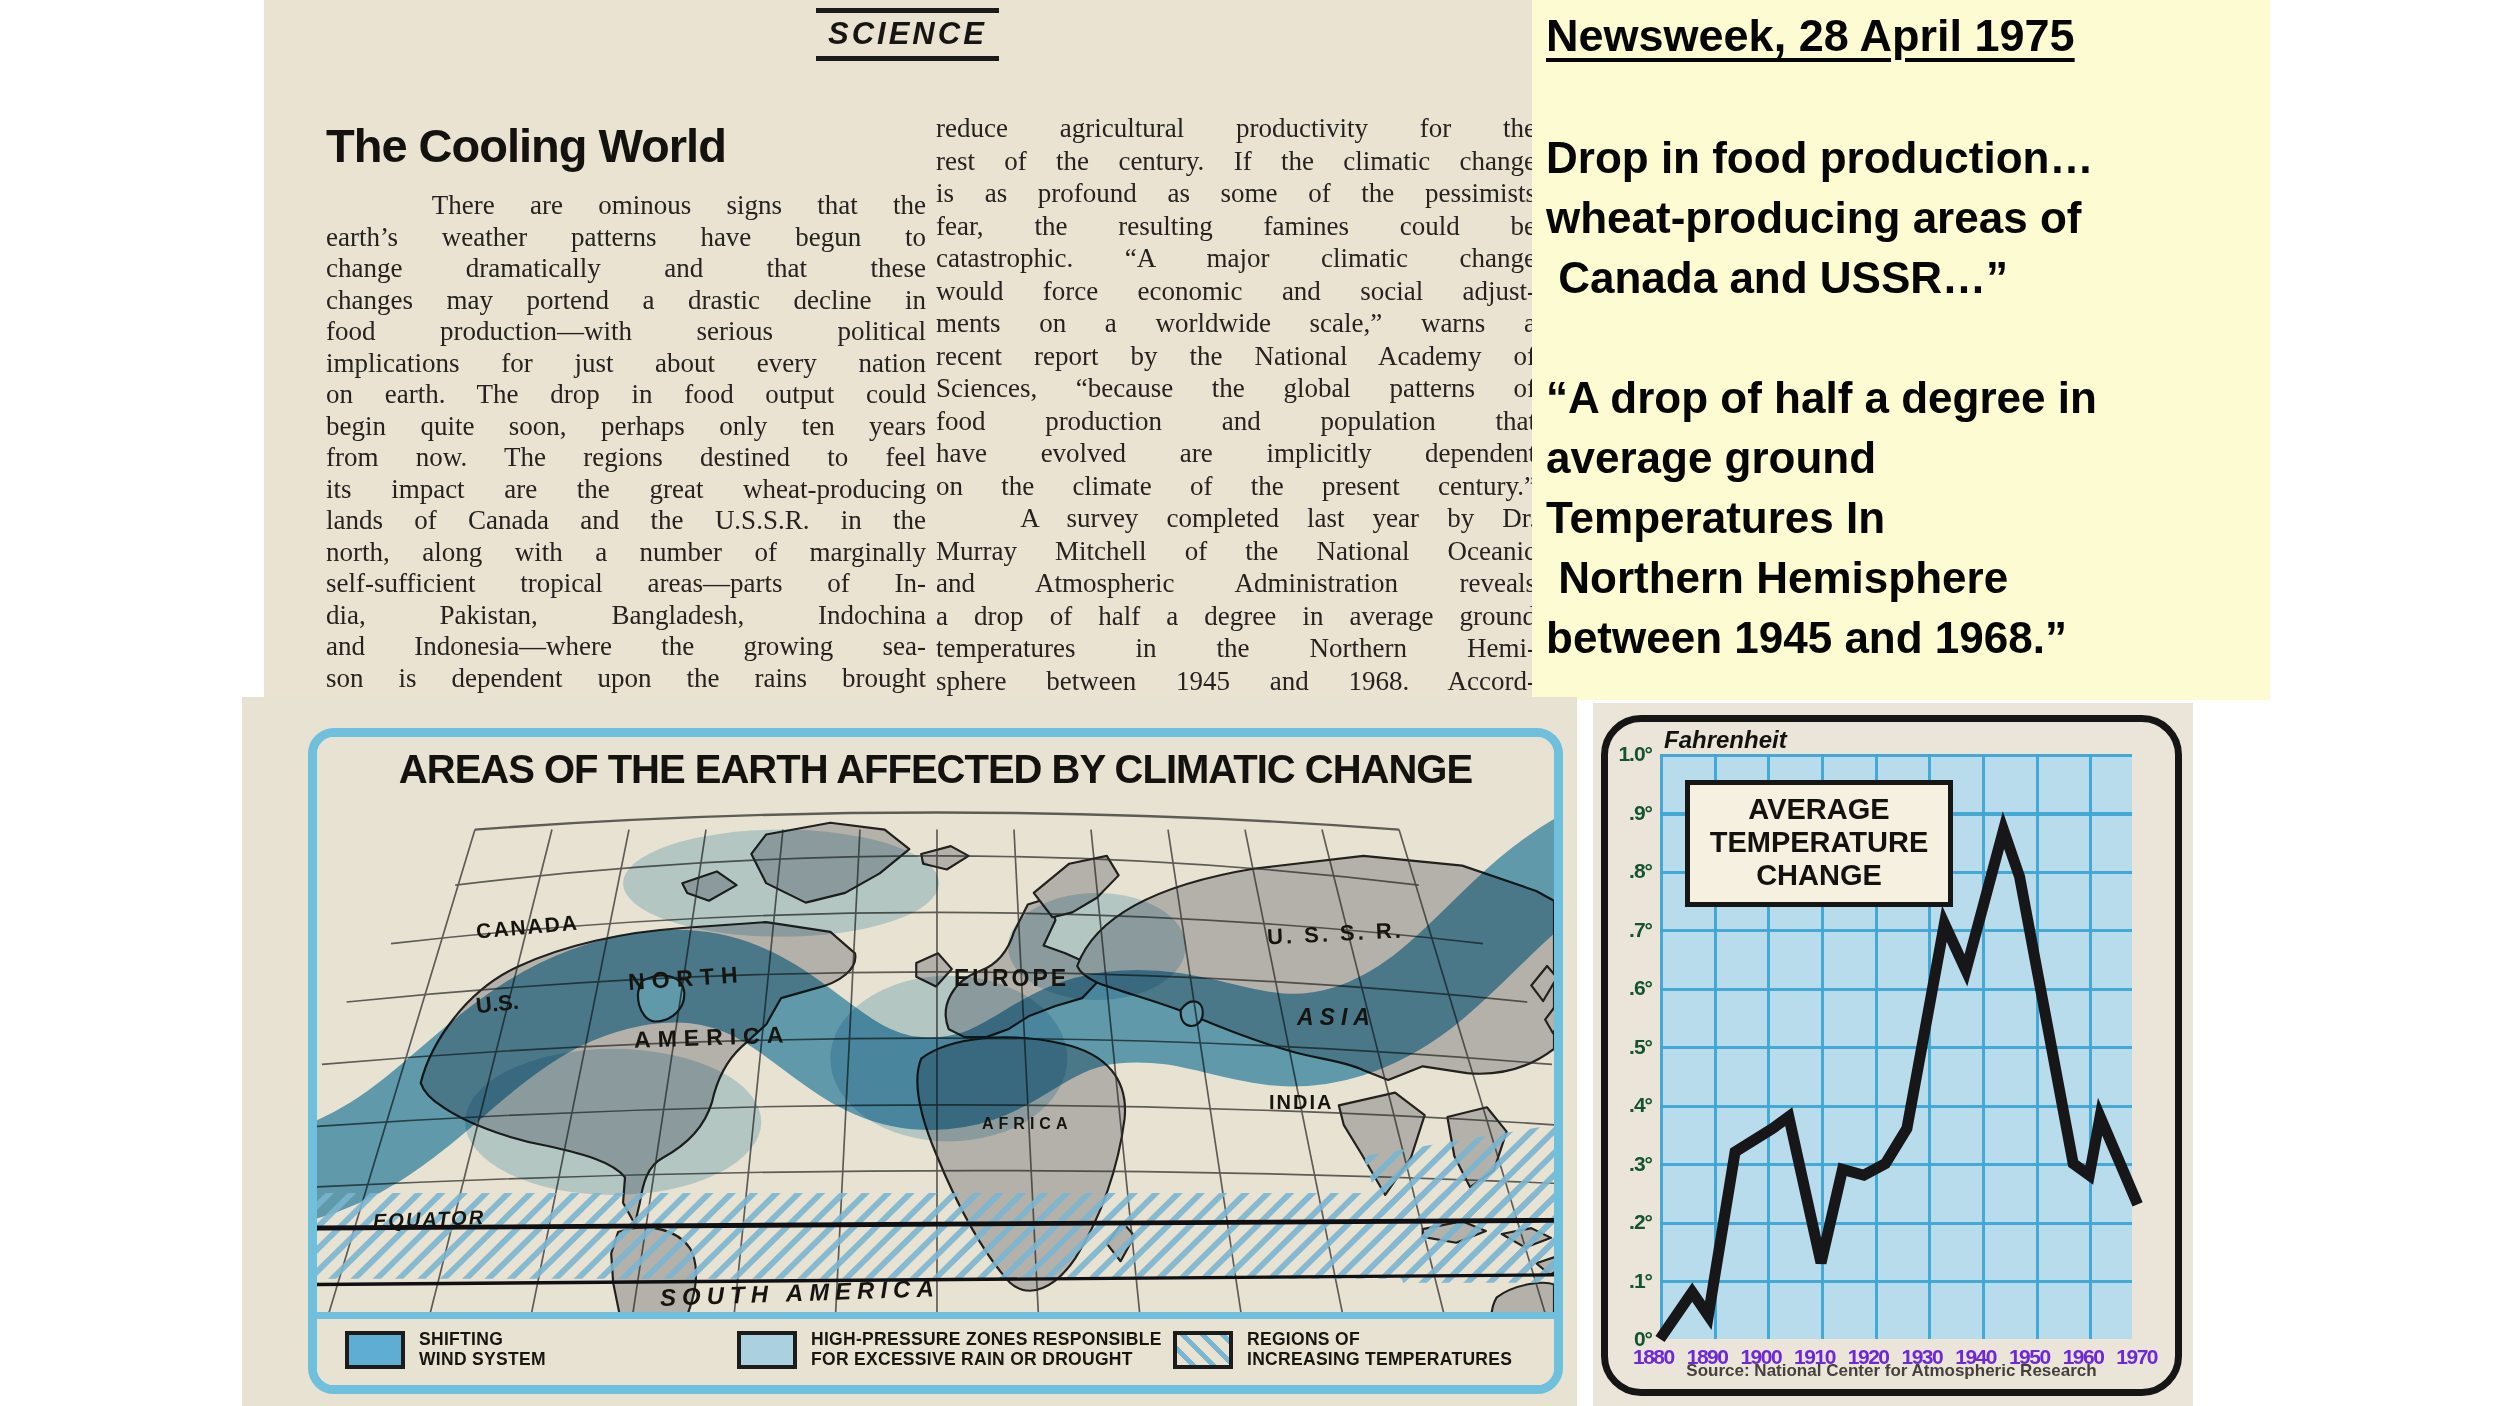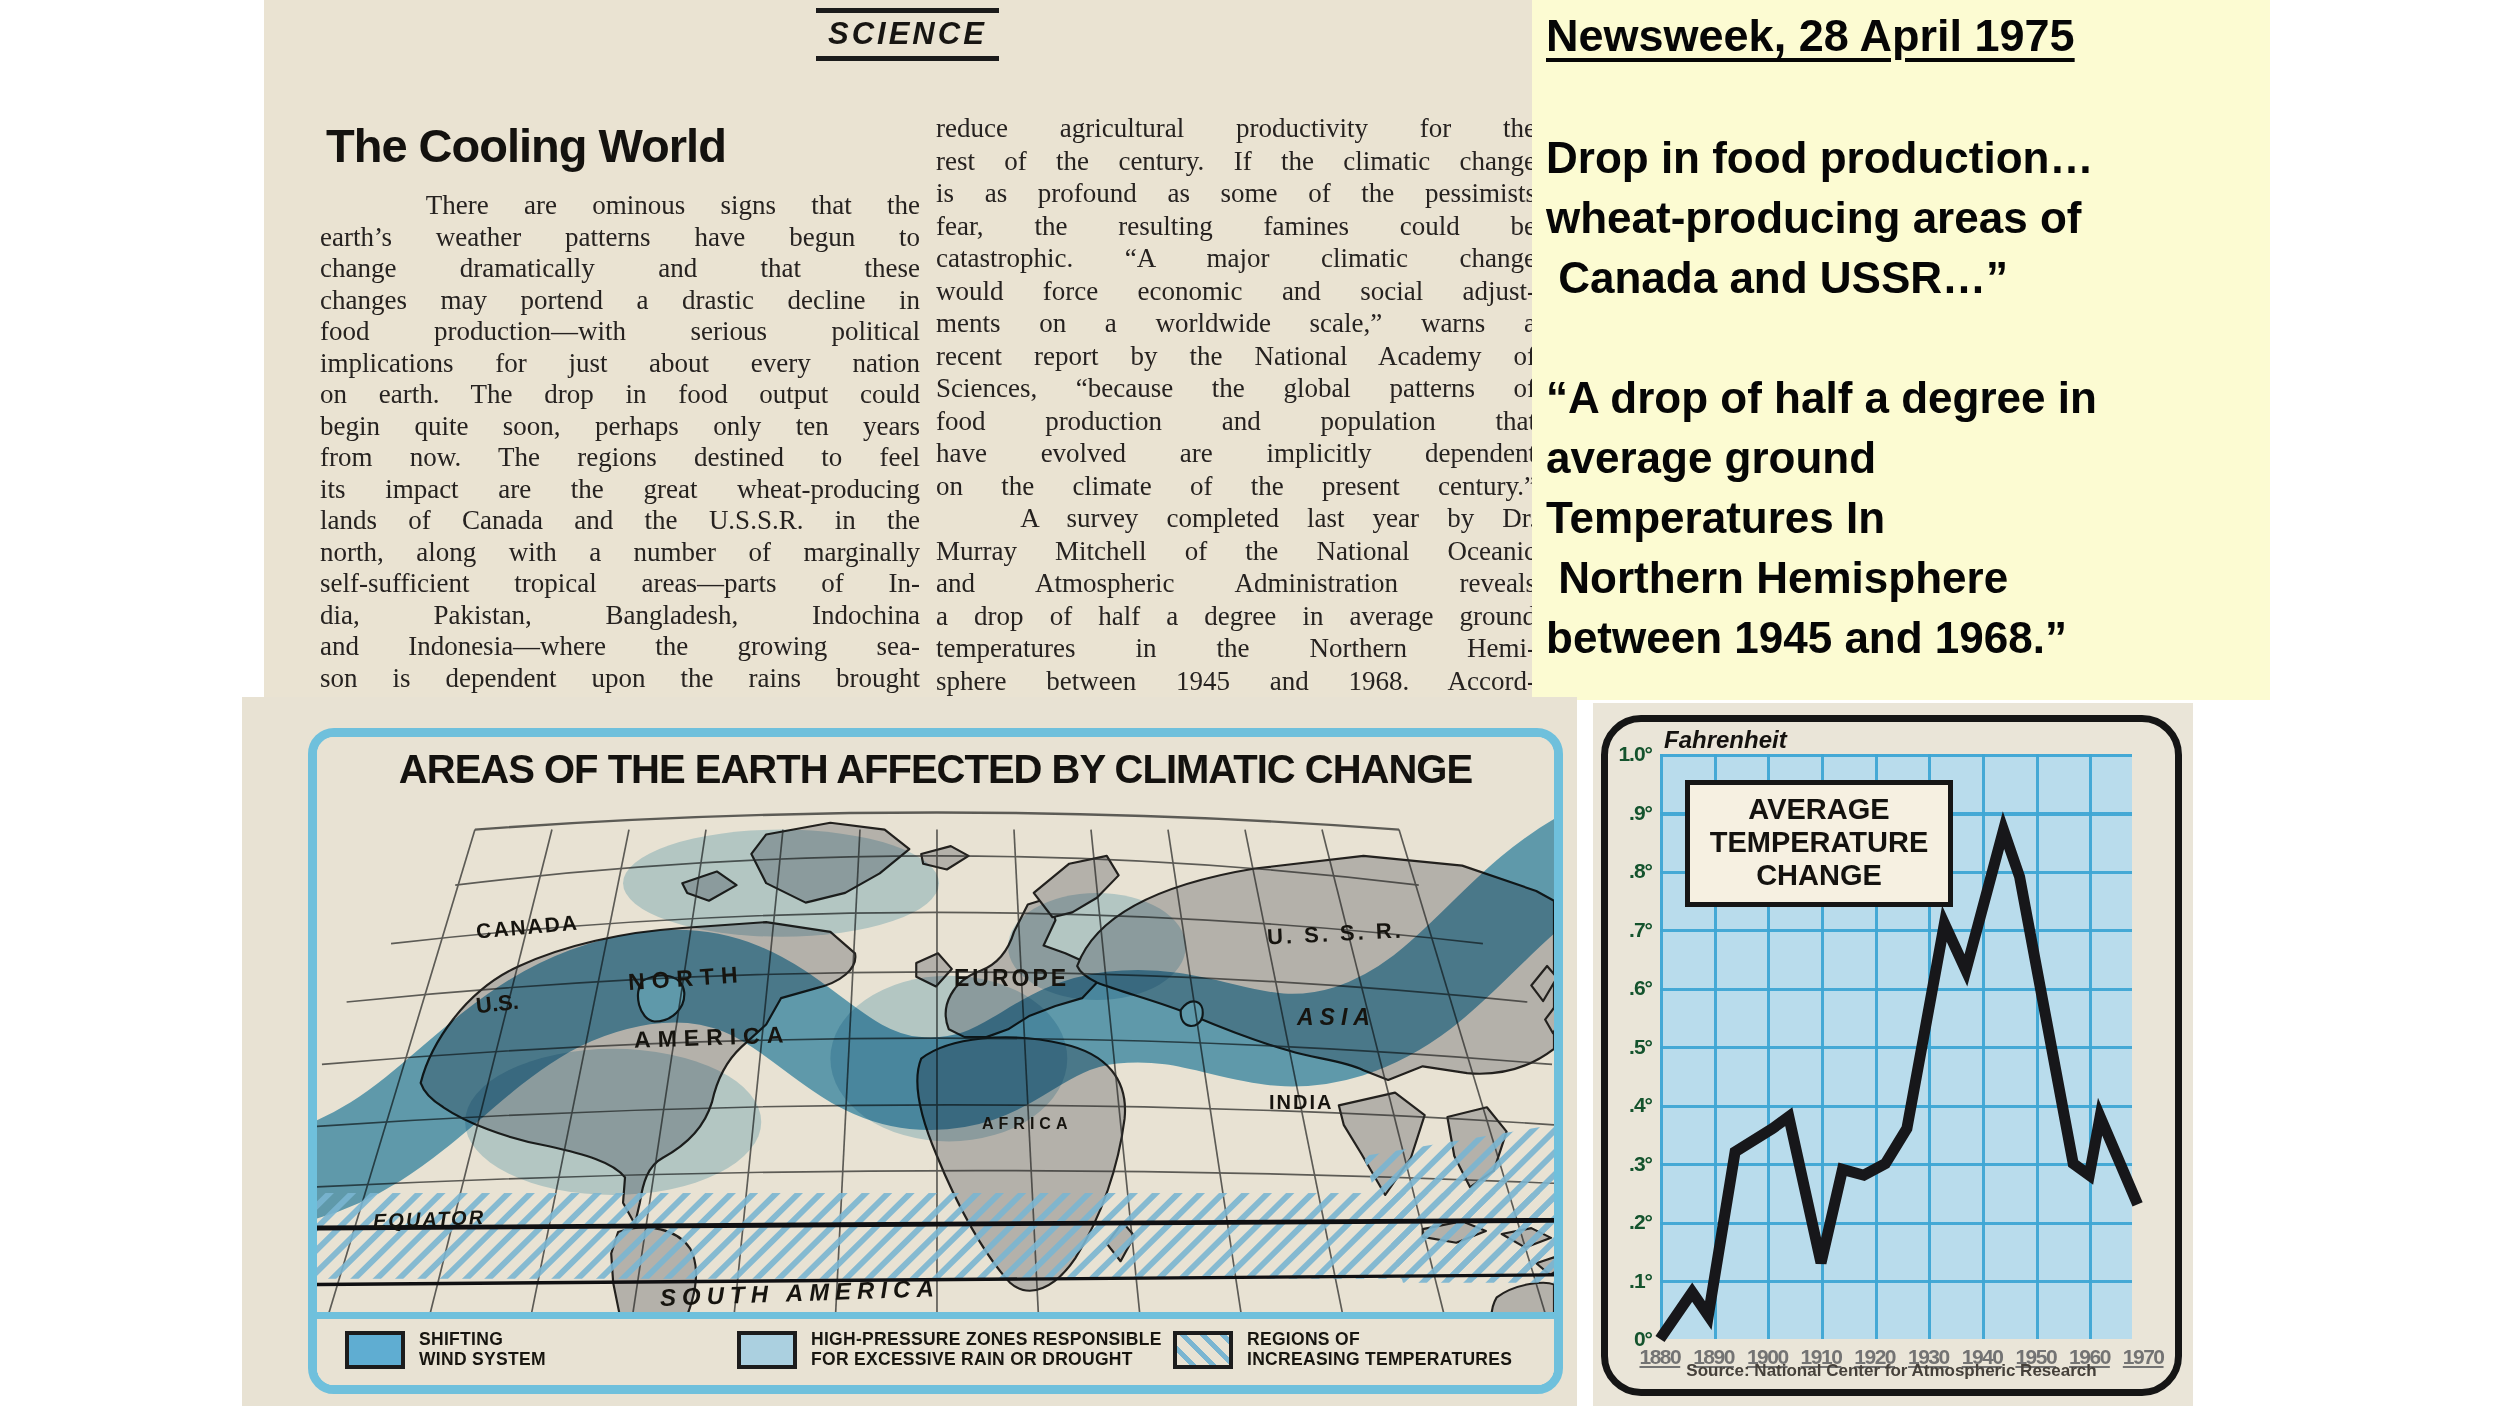--- a/index.html
+++ b/index.html
@@ -11,21 +11,21 @@
                  background:#eae3d2;}
   .science{position:absolute;left:552px;top:8px;
            font:italic 700 31px "Liberation Sans",sans-serif;letter-spacing:3px;
            border-top:5px solid #1b1b1b;border-bottom:5px solid #1b1b1b;
            padding:3px 12px 4px;color:#171512;}
   .headline{position:absolute;left:62px;top:118px;
             font:700 47px "Liberation Sans",sans-serif;letter-spacing:-1px;color:#14120f;}
   .news-col{position:absolute;width:600px;white-space:pre-line;
             font-family:"Liberation Serif",serif;font-size:27px;color:#262220;
             text-align:justify;text-align-last:justify;text-justify:inter-word;}
-  .col-left{left:56px;top:190px;line-height:31.5px;}
+  .col-left{left:62px;top:190px;line-height:31.5px;}
   .col-right{left:672px;top:112px;line-height:32.5px;}
 
   
   #quote-panel{position:absolute;left:1532px;top:0;width:738px;height:700px;
                background:#fcfbd2;padding:10px 14px;box-sizing:border-box;}
   .qp-heading{font:700 45px "Liberation Sans",sans-serif;color:#060606;
               text-decoration:underline;text-decoration-thickness:4px;text-underline-offset:7px;}
   .qp-body{margin-top:6px;font:700 44px/60px "Liberation Sans",sans-serif;color:#060606;
            white-space:pre-line;}
 
@@ -72,22 +72,22 @@
           repeating-linear-gradient(to bottom,rgba(62,166,212,.95) 0 3px,transparent 3px 58.5px);}
   .plot svg{position:absolute;left:0;top:0;overflow:visible;}
   .chart-title-box{position:absolute;left:25px;top:26px;width:258px;padding:8px 0 10px;
                    background:#f6f0e1;border:5px solid #161616;text-align:center;
                    font:700 29px/33px "Liberation Sans",sans-serif;color:#14120f;}
   .y-ticks{position:absolute;left:-2px;top:20px;width:46px;height:609px;
            display:flex;flex-direction:column;justify-content:space-between;align-items:flex-end;}
   .y-ticks div{height:24px;font:700 21px/24px "Liberation Sans",sans-serif;letter-spacing:-1px;color:#14532d;}
   .x-ticks{position:absolute;left:25px;top:623px;width:537px;
            display:flex;justify-content:space-between;}
-  .x-ticks div{width:54px;text-align:center;font:700 21px/24px "Liberation Sans",sans-serif;
-               letter-spacing:-1.5px;color:#737373;text-decoration:underline;}
+  .x-ticks div{width:54px;font:700 21px/24px "Liberation Sans",sans-serif;
+               letter-spacing:-1.5px;color:#6d28d9;}
   .chart-source{position:absolute;left:0;right:0;bottom:8px;text-align:center;
                 font:700 17px "Liberation Sans",sans-serif;color:#45403a;}
 </style>
 </head>
 <body>
 
 <div id="article-paper">
   <div class="science">SCIENCE</div>
   <div class="headline">The Cooling World</div>
   <div class="news-col col-left">&nbsp;&nbsp;&nbsp;There are ominous signs that the

